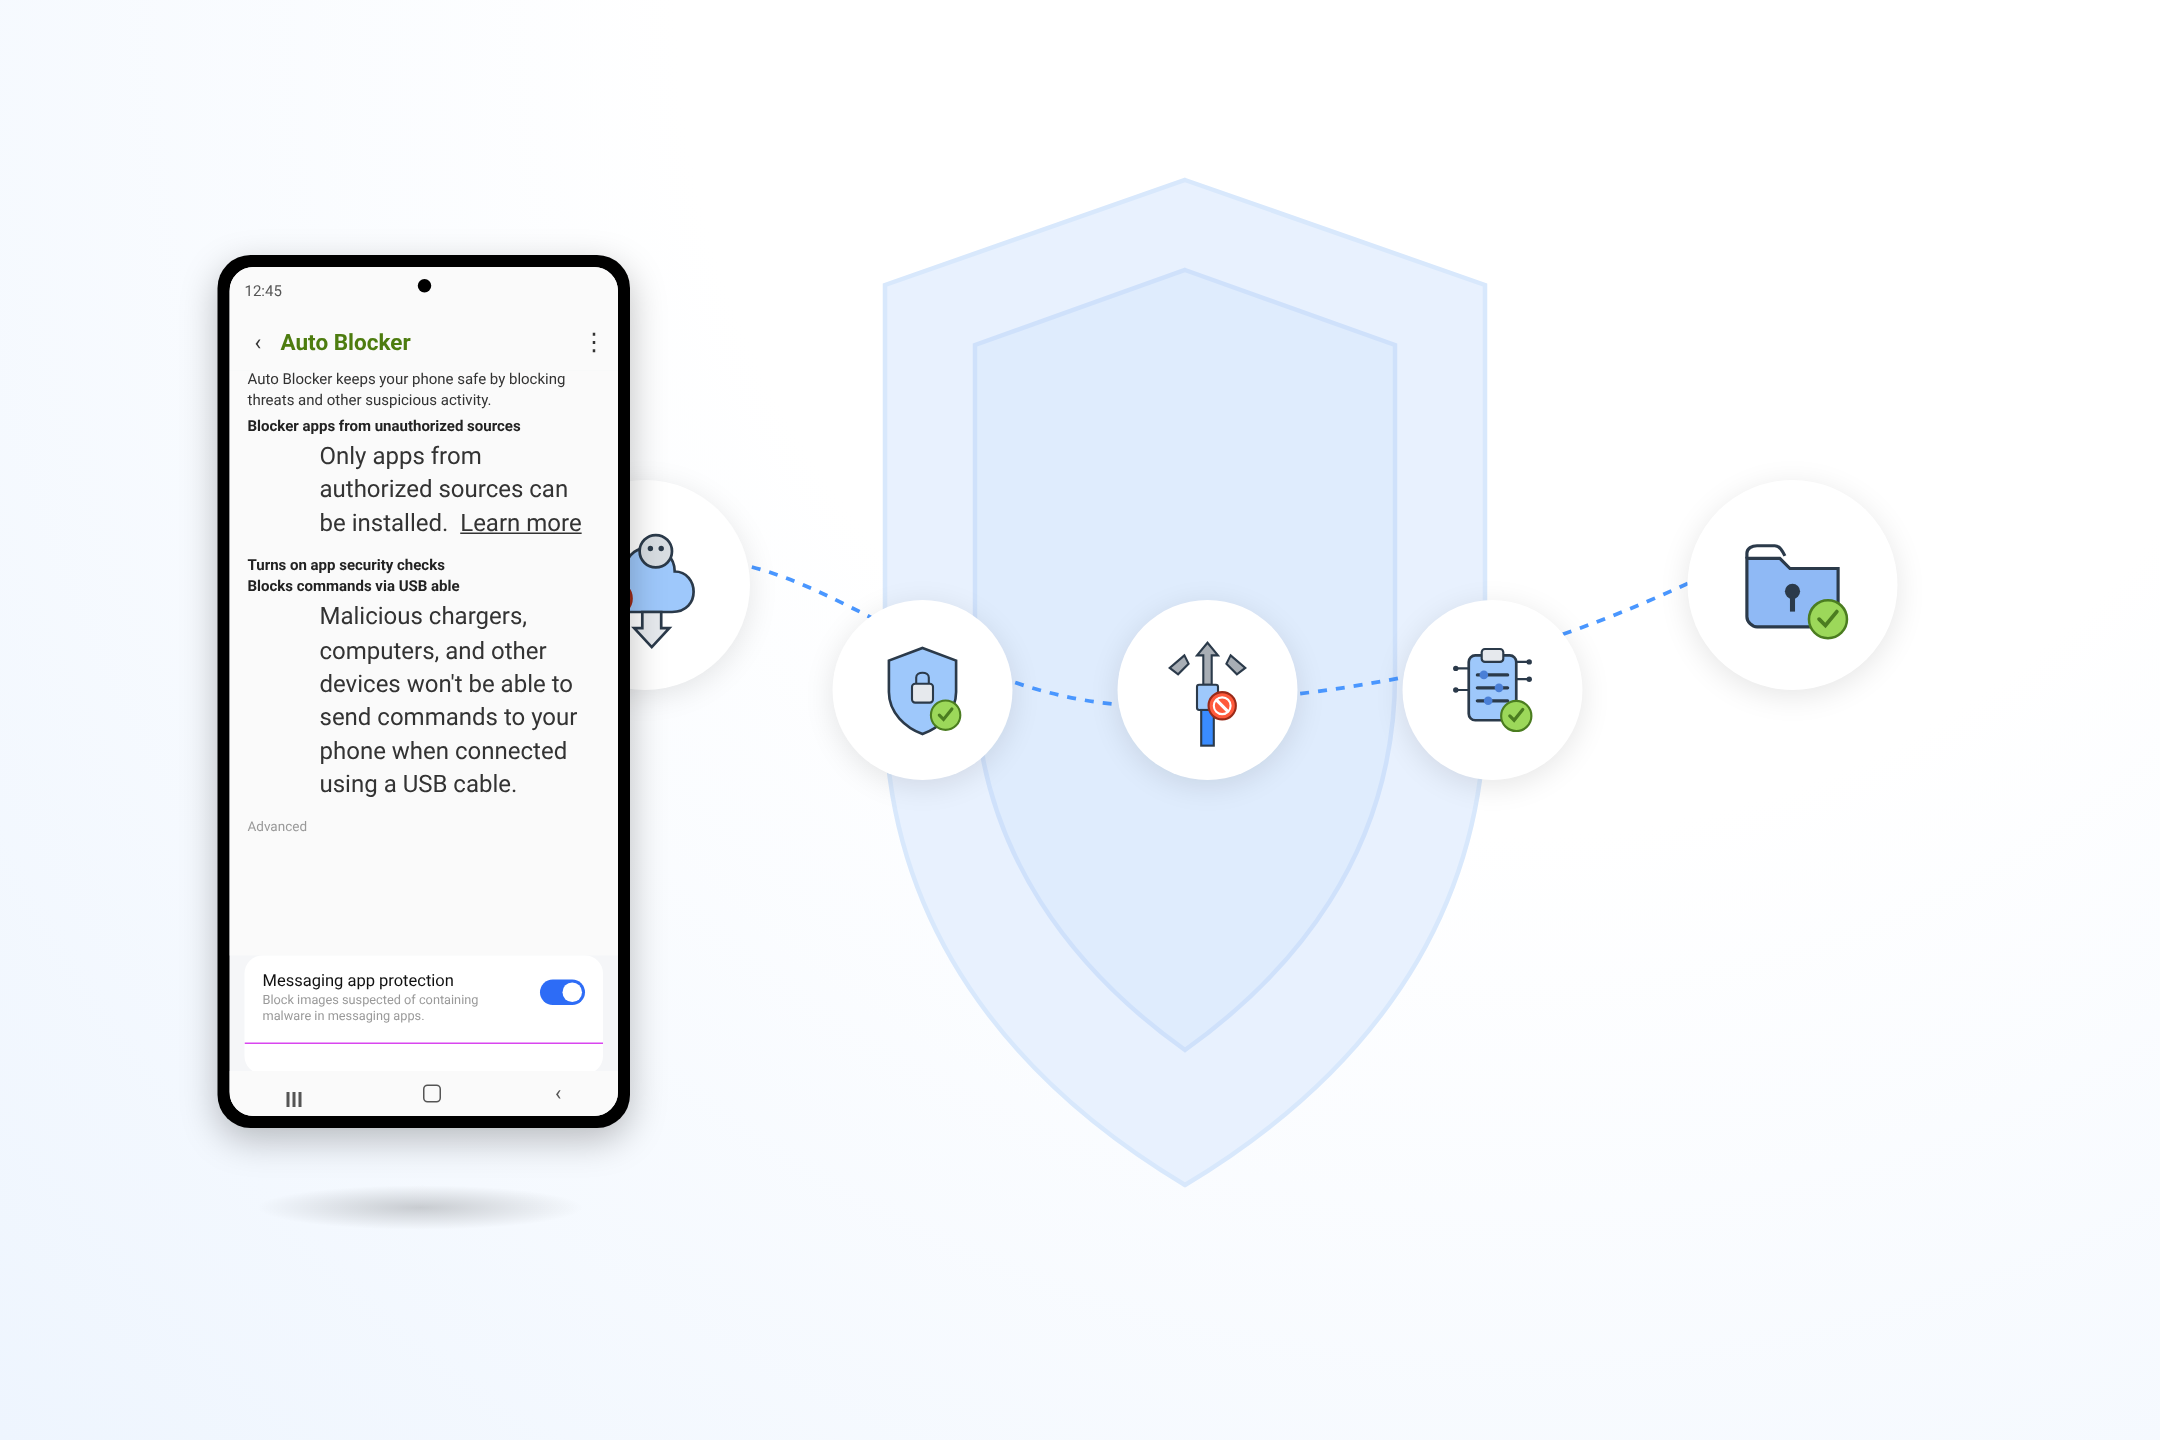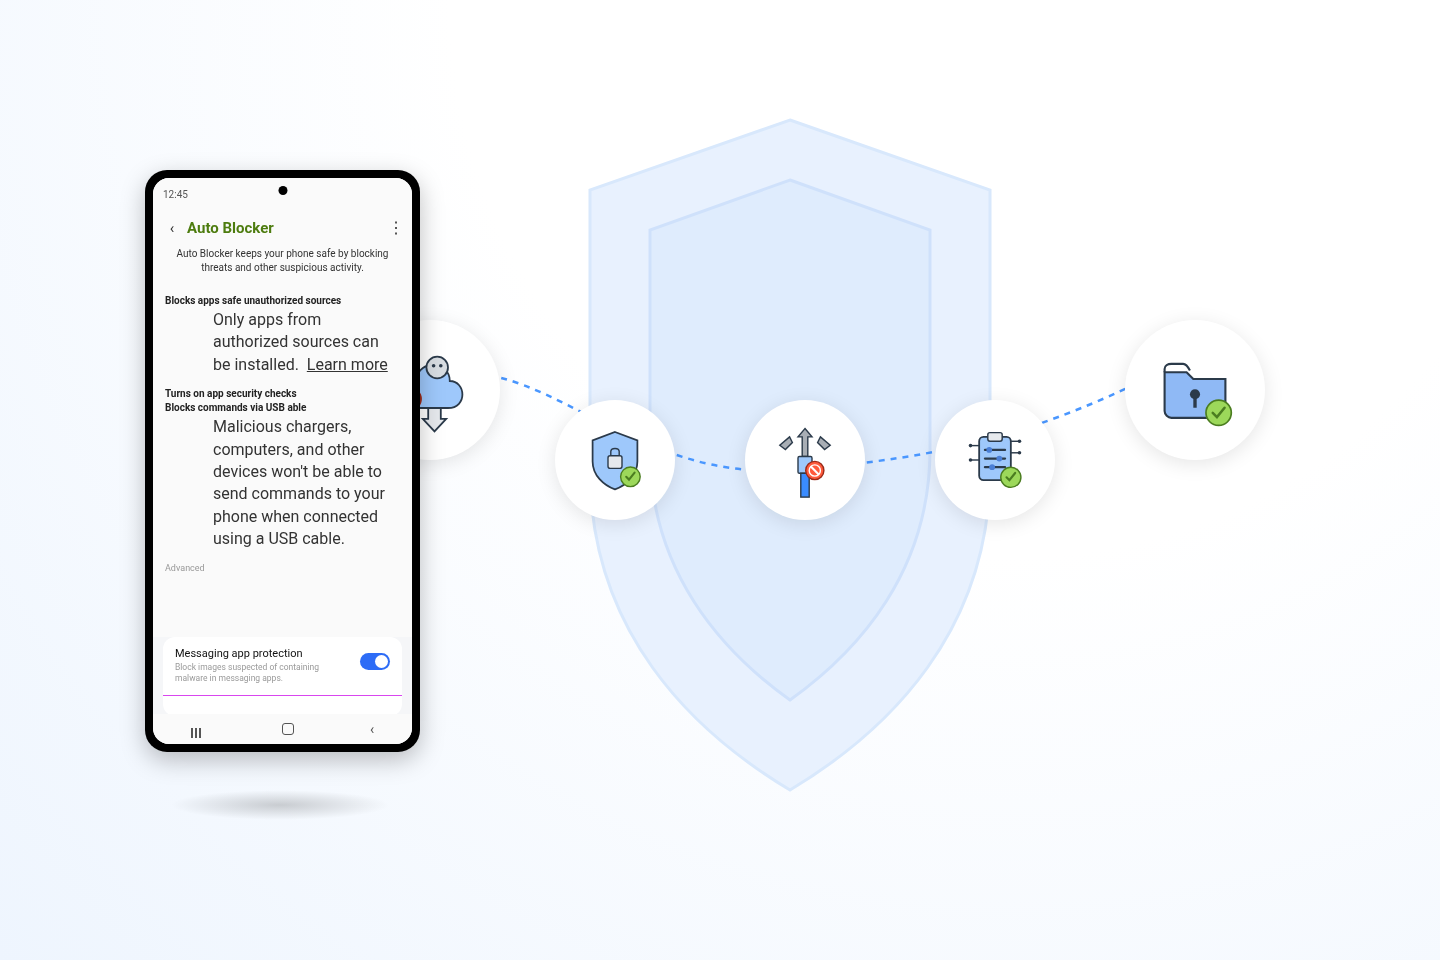--- a/index.html
+++ b/index.html
@@ -146,21 +146,21 @@
   }
 
   .content {
     padding: 0 12px;
     font-size: 10px;
     color: #222;
     background: #fafafa;
     height: 390px;
     overflow: hidden;
   }
-  .desc { font-size: 10px; color: #333; margin-bottom: 20px; line-height: 1.4; text-align: center; }
+  .desc { font-size: 10px; color: #333; margin-bottom: 4px; line-height: 1.4; }
   .sect-title { font-size: 10px; font-weight: 700; margin-bottom: 3px; }
   .sect-body { font-size: 16px; color: #333; margin-bottom: 12px; line-height: 1.4; margin-left: 48px; }
   .lm { text-decoration: underline; color: #333; }
   .adv-label { font-size: 9px; color: #999; margin-bottom: 6px; }
 
   .card {
     margin: 0 10px;
     background: #fff;
     border-radius: 12px;
     overflow: hidden;
@@ -290,21 +290,21 @@
       <div class="topbar">
         <div class="back-arrow">‹</div>
         <div class="topbar-title">Auto Blocker</div>
         <div class="more-dots">⋮</div>
       </div>
 
 
       <div class="content">
         <div class="desc">Auto Blocker keeps your phone safe by blocking threats and other suspicious activity.</div>
 
-        <div class="sect-title">Blocks apps safe unauthorized sources</div>
+        <div class="sect-title">Blocker apps from unauthorized sources</div>
         <div class="sect-body">
           <span>Only apps from authorized sources can be installed.</span>
           &nbsp;<span class="lm">Learn more</span>
         </div>
 
         <div class="sect-title">Turns on app security checks</div>
 
         <div class="sect-title">Blocks commands via USB able</div>
         <div class="sect-body">
           <span>Malicious chargers, computers, and other devices won't be able to send commands to your phone when connected using a USB cable.</span>

